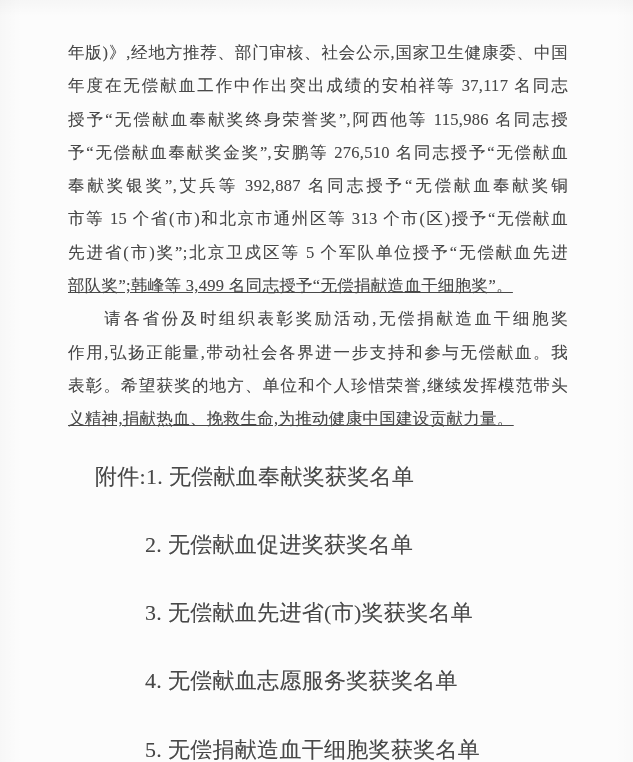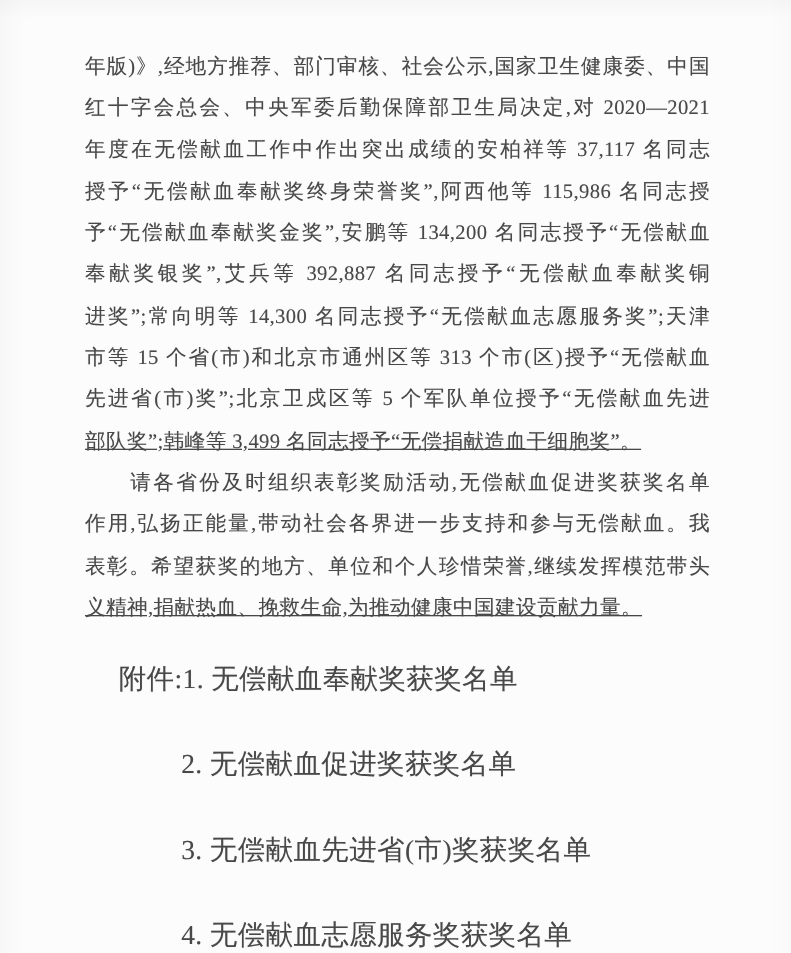--- a/index.html
+++ b/index.html
@@ -65,34 +65,32 @@
 </head>
 <body style="background-color: rgb(252, 252, 252); color: rgb(72, 72, 72);">
 
 <div class="page">
 
   <div class="body-text">
 
     <div class="para para1">
 
     <div class="line">年版)》,经地方推荐、部门审核、社会公示,国家卫生健康委、中国</div>
-        <div class="line">红十字会总会、中央军委后勤保障部卫生局决定,对 2020—2021</div>
         <div class="line">年度在无偿献血工作中作出突出成绩的安柏祥等 37,117 名同志</div>
         <div class="line">授予“无偿献血奉献奖终身荣誉奖”,阿西他等 115,986 名同志授</div>
-        <div class="line">予“无偿献血奉献奖金奖”,安鹏等 134,200 名同志授予“无偿献血</div>
+        <div class="line">予“无偿献血奉献奖金奖”,安鹏等 276,510 名同志授予“无偿献血</div>
         <div class="line">奉献奖银奖”,艾兵等 392,887 名同志授予“无偿献血奉献奖铜</div>
-        <div class="line">进奖”;常向明等 14,300 名同志授予“无偿献血志愿服务奖”;天津</div>
         <div class="line">市等 15 个省(市)和北京市通州区等 313 个市(区)授予“无偿献血</div>
         <div class="line">先进省(市)奖”;北京卫戍区等 5 个军队单位授予“无偿献血先进</div>
         <div class="line">部队奖”;韩峰等 3,499 名同志授予“无偿捐献造血干细胞奖”。</div>
       </div>
 
     <div class="para para2">
 
-    <div class="line">请各省份及时组织表彰奖励活动,无偿献血促进奖获奖名单</div>
+    <div class="line">请各省份及时组织表彰奖励活动,无偿捐献造血干细胞奖</div>
         <div class="line">作用,弘扬正能量,带动社会各界进一步支持和参与无偿献血。我</div>
         <div class="line">表彰。希望获奖的地方、单位和个人珍惜荣誉,继续发挥模范带头</div>
         <div class="line">义精神,捐献热血、挽救生命,为推动健康中国建设贡献力量。</div>
       </div>
 
   </div>
 
   <div class="attachments">
     <div class="att-first">
       <span>附件:</span><span>1. 无偿献血奉献奖获奖名单</span>

